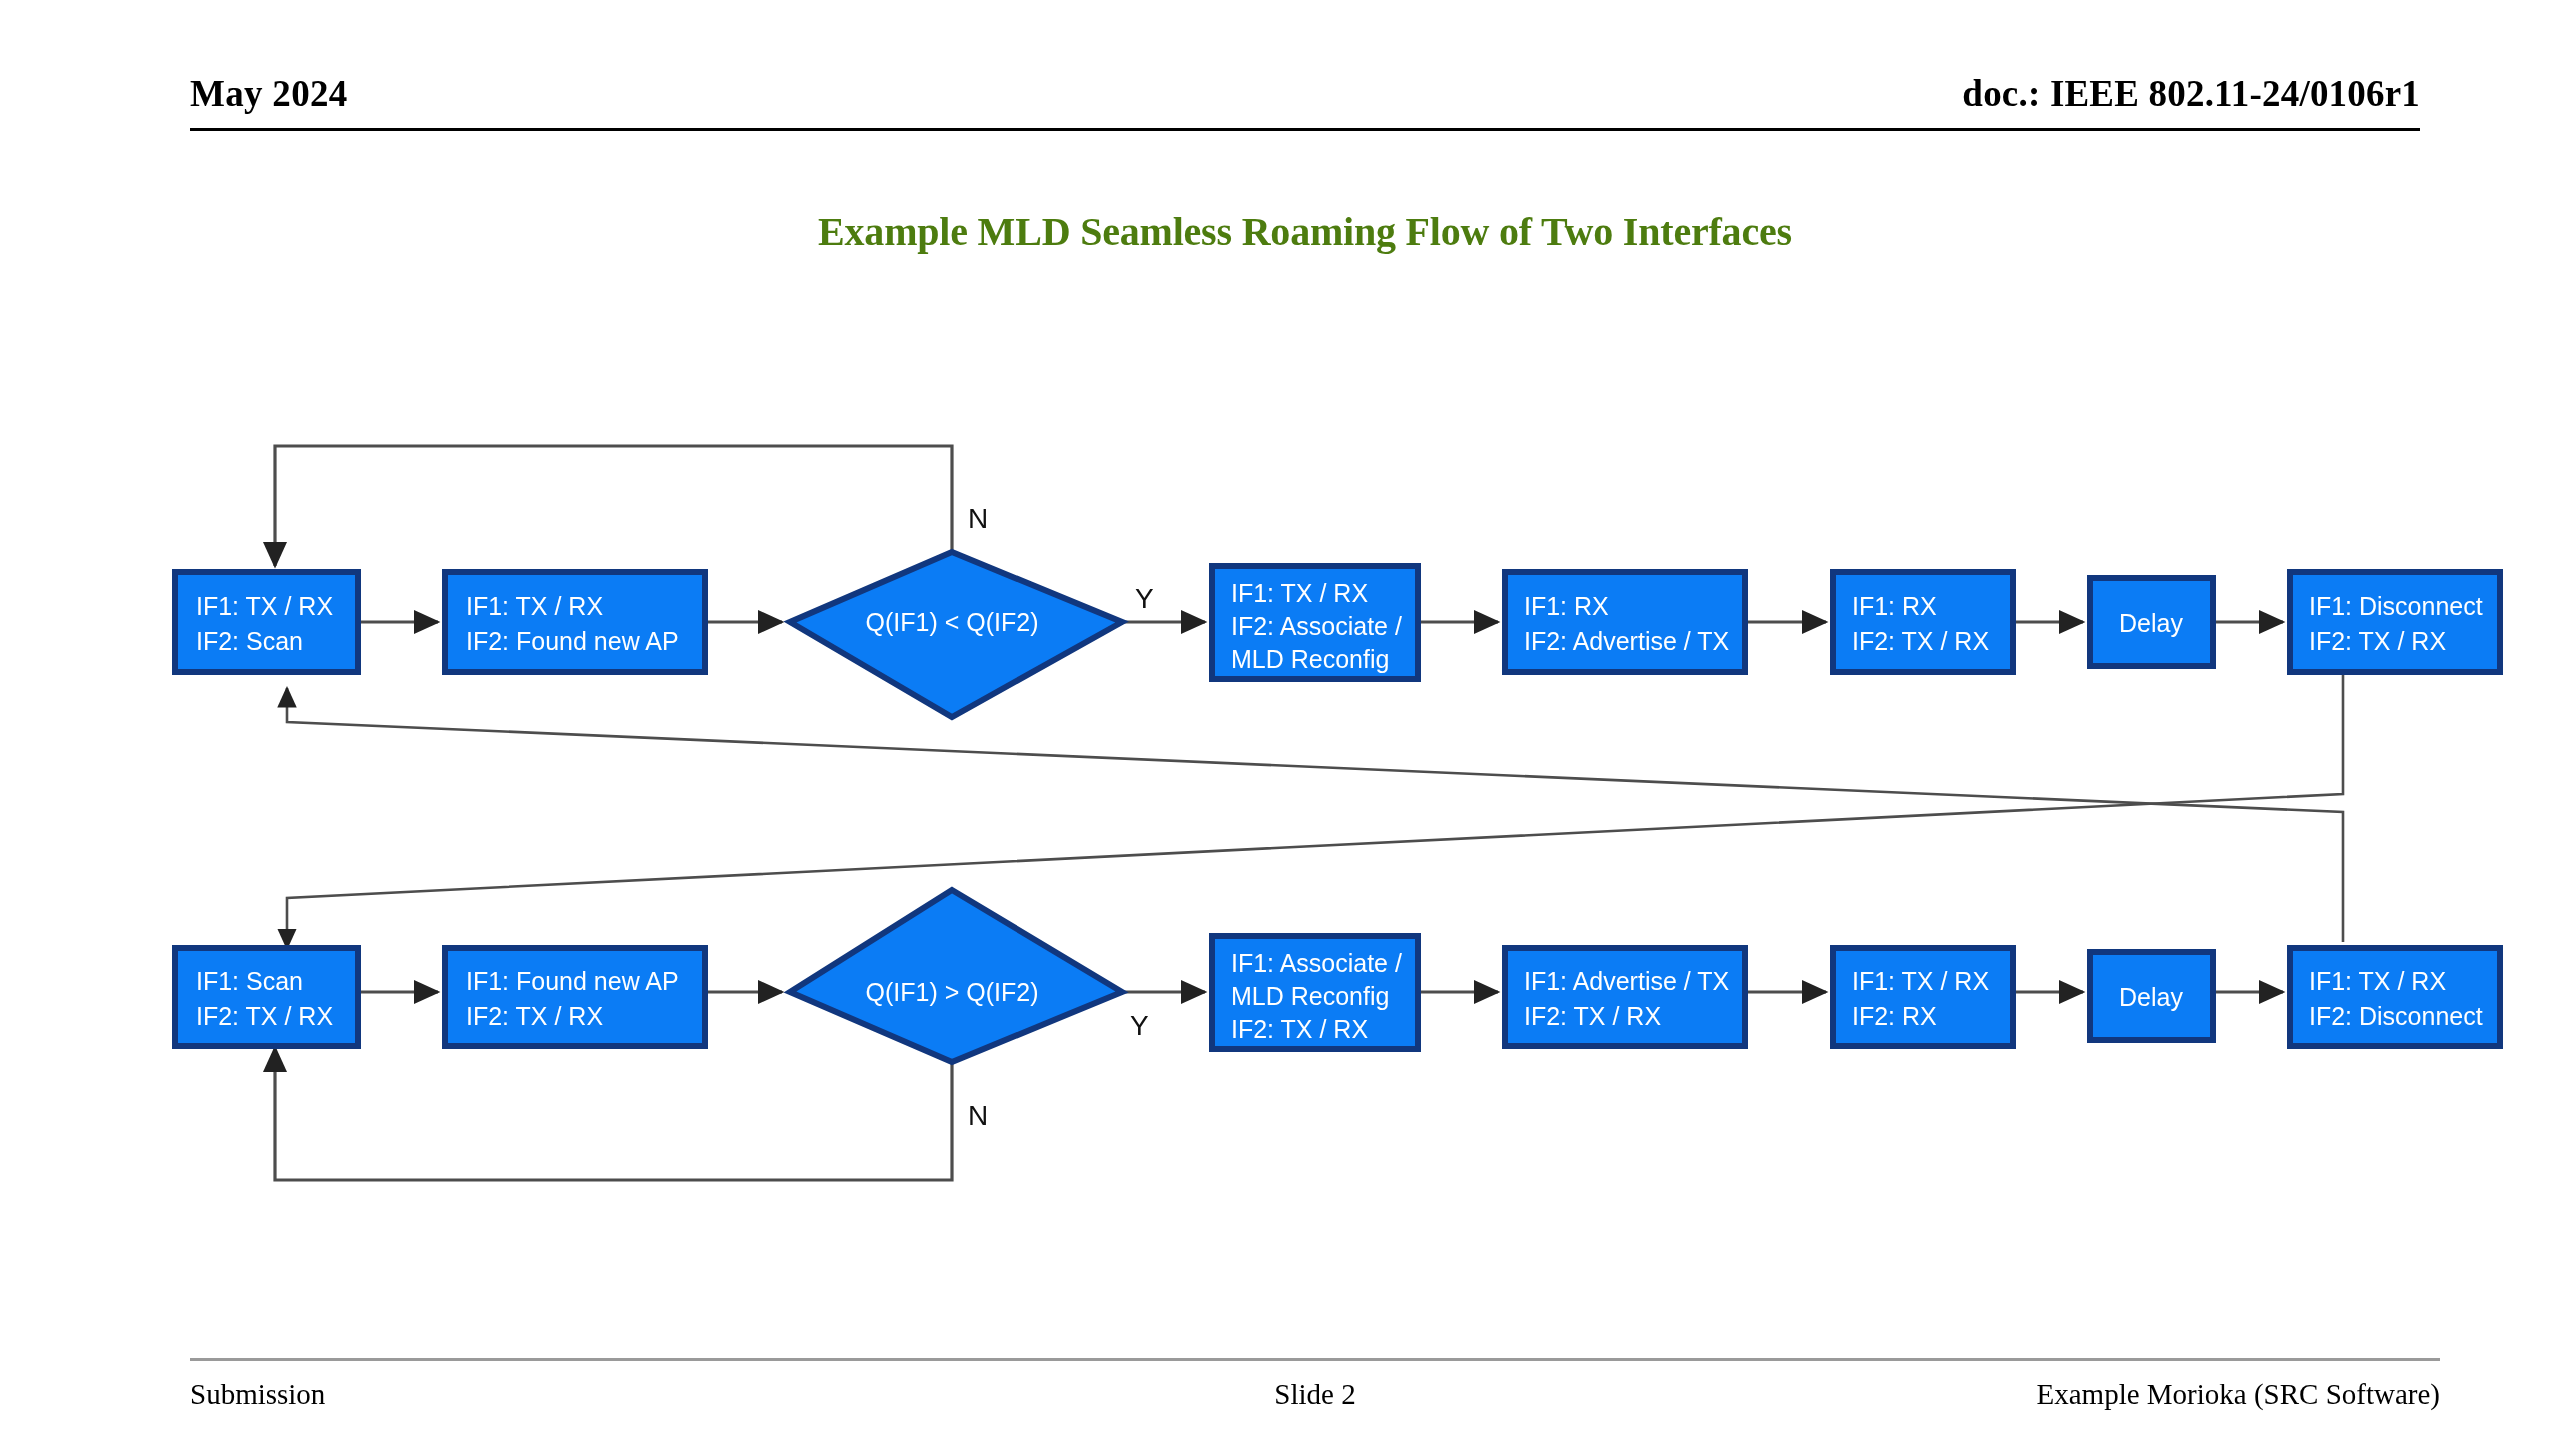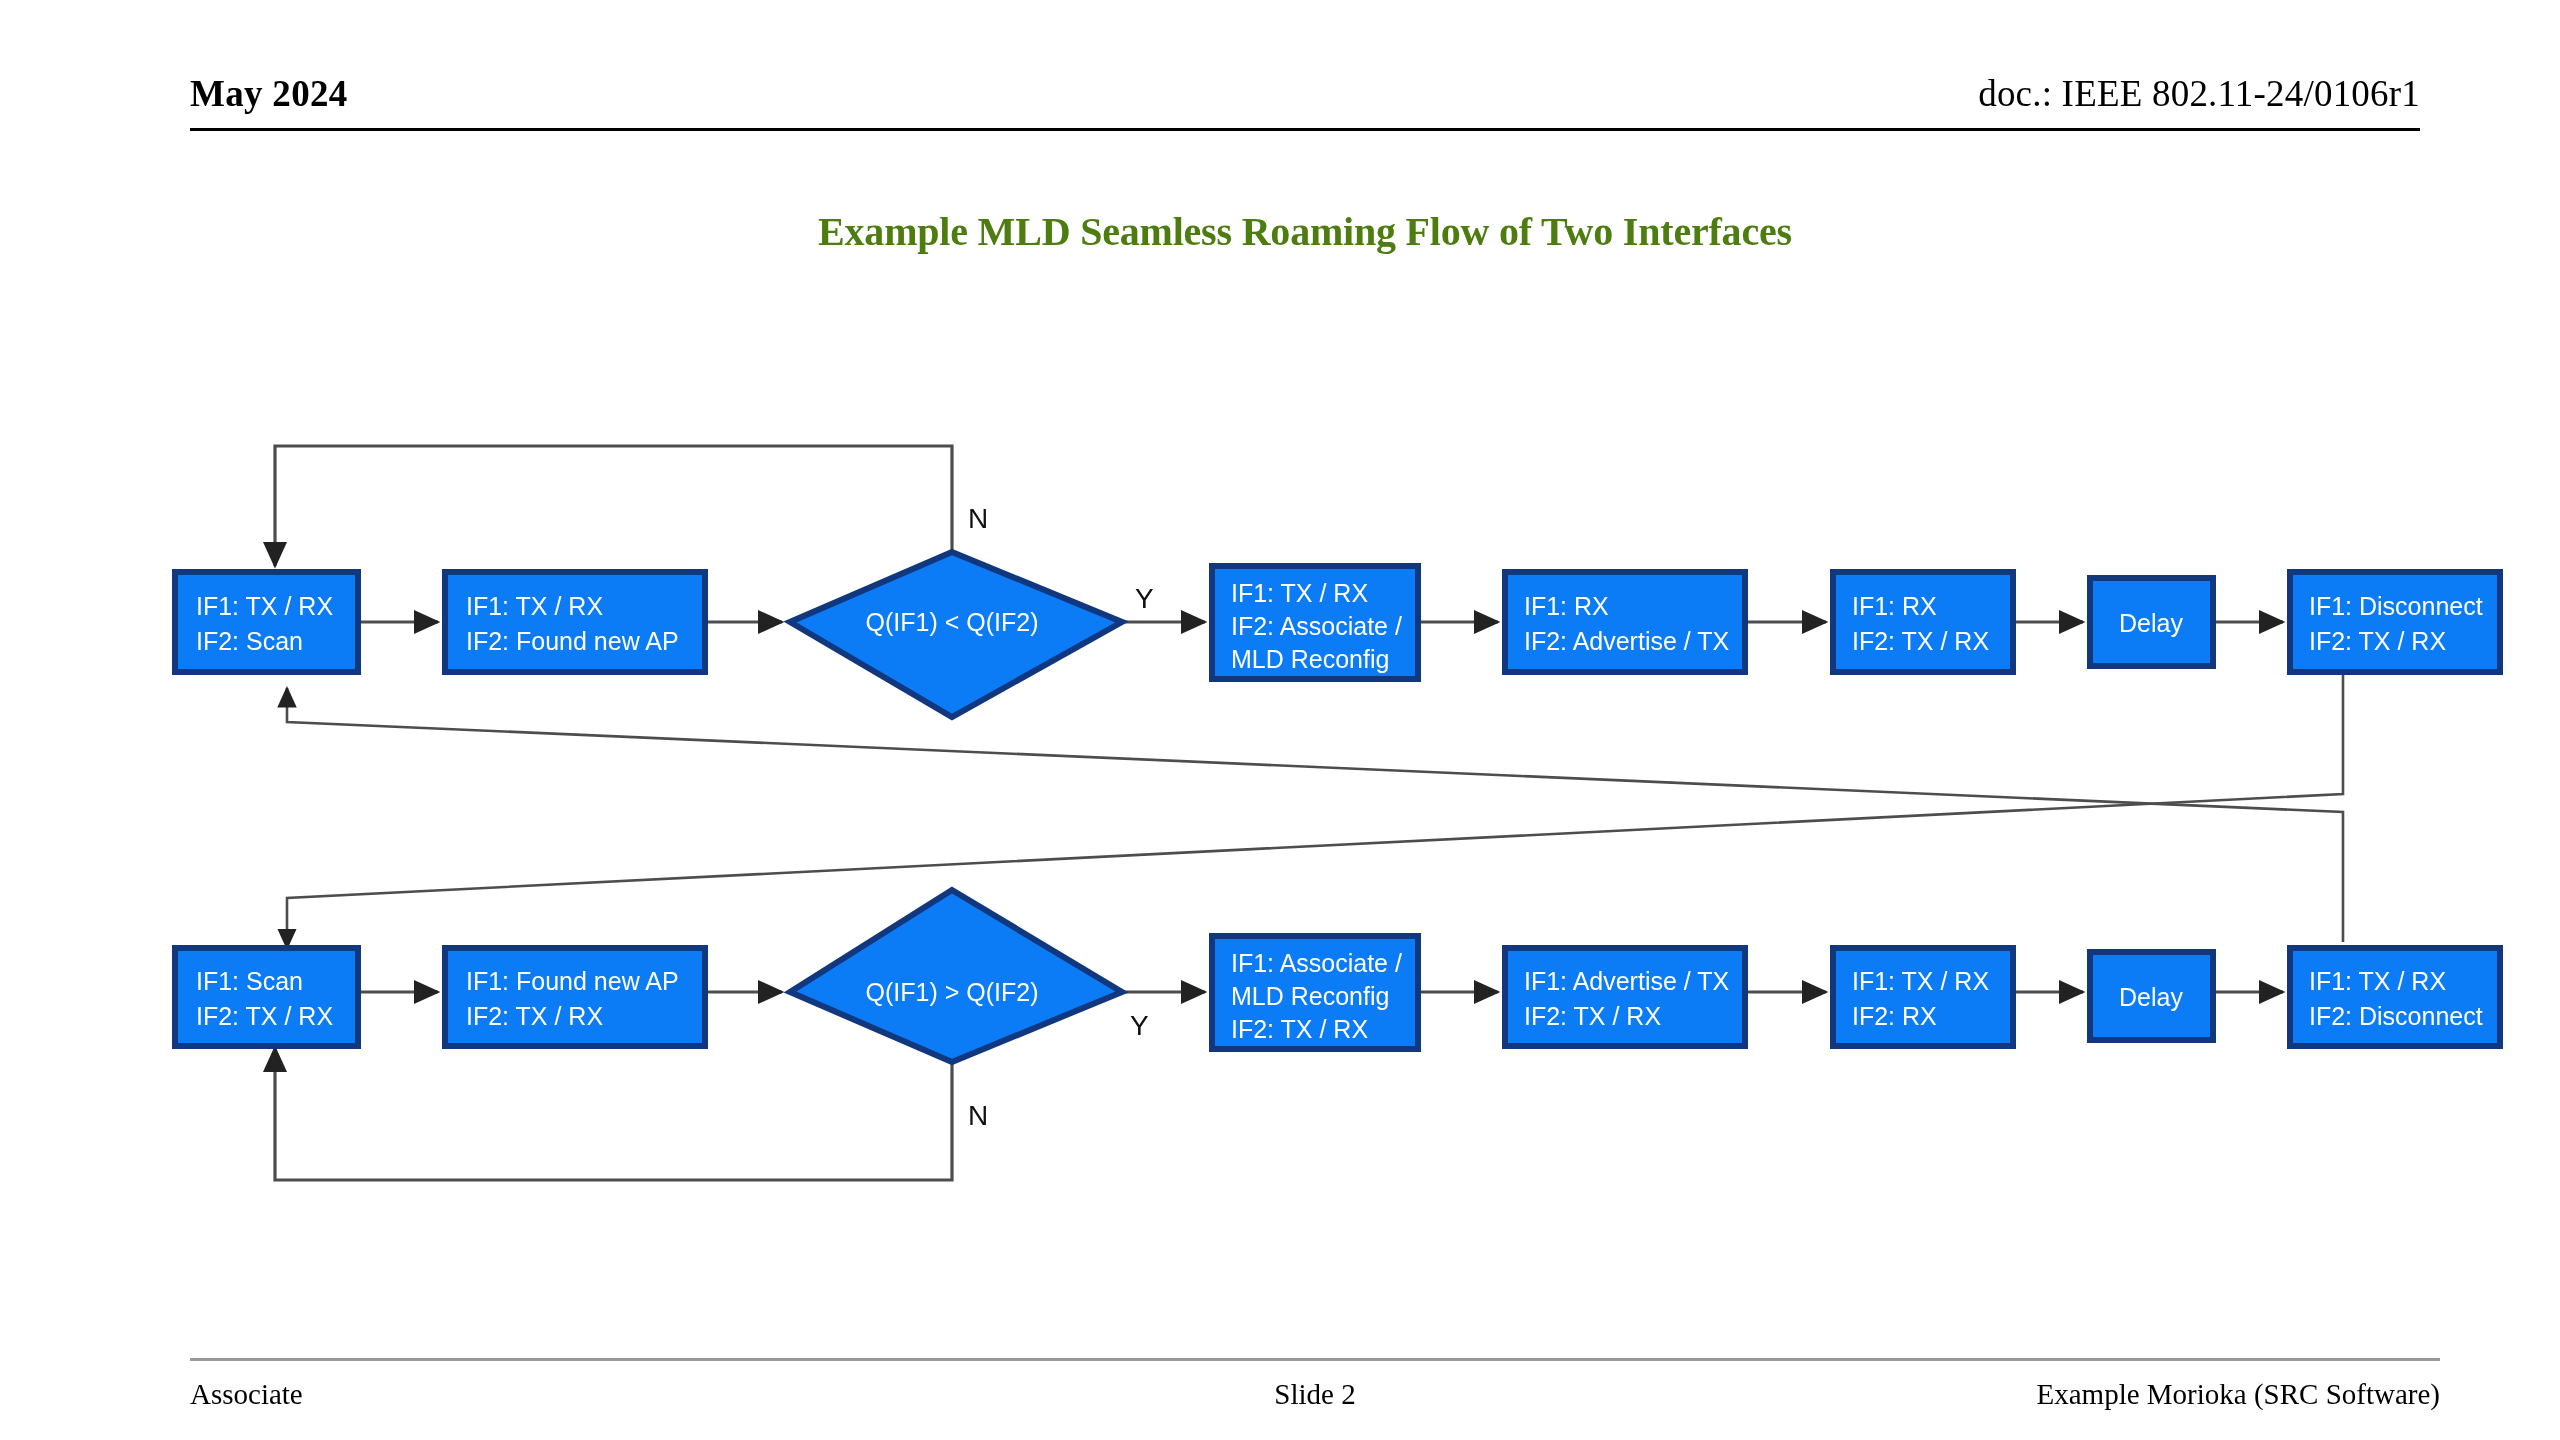--- a/index.html
+++ b/index.html
@@ -33,21 +33,21 @@
     font-size: 37px;
     color: #000000;
     letter-spacing: 0.3px;
     white-space: nowrap;
   }
   .header-doc {
     position: absolute;
     right: 0;
     top: 0;
     font-family: "Liberation Serif", serif;
-    font-weight: normal;
+    font-weight: bold;
     font-size: 37px;
     color: #000000;
     letter-spacing: 0.2px;
     white-space: nowrap;
   }
   .header-rule {
     position: absolute;
     left: 190px;
     top: 128px;
     width: 2230px;
@@ -315,16 +315,16 @@
     </g>
 
     <text class="edge-label" x="1130" y="1035">Y</text>
     <text class="edge-label" x="968" y="1125">N</text>
   </g>
 </svg>
 </div>
 
 <div class="footer-rule"></div>
 <div class="footer">
-  <div class="footer-left">Associate</div>
+  <div class="footer-left">Submission</div>
   <div class="footer-center">Slide 2</div>
   <div class="footer-right">Example Morioka (SRC Software)</div>
 </div>
 
 </body></html>

